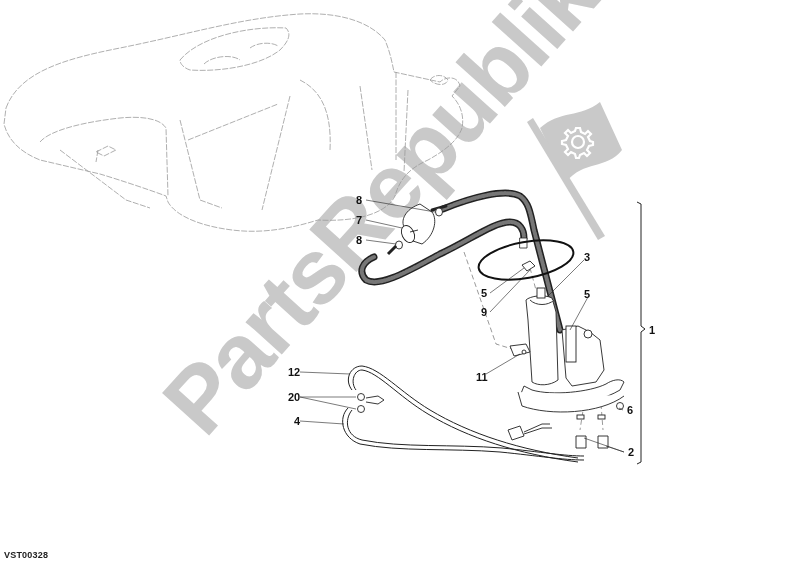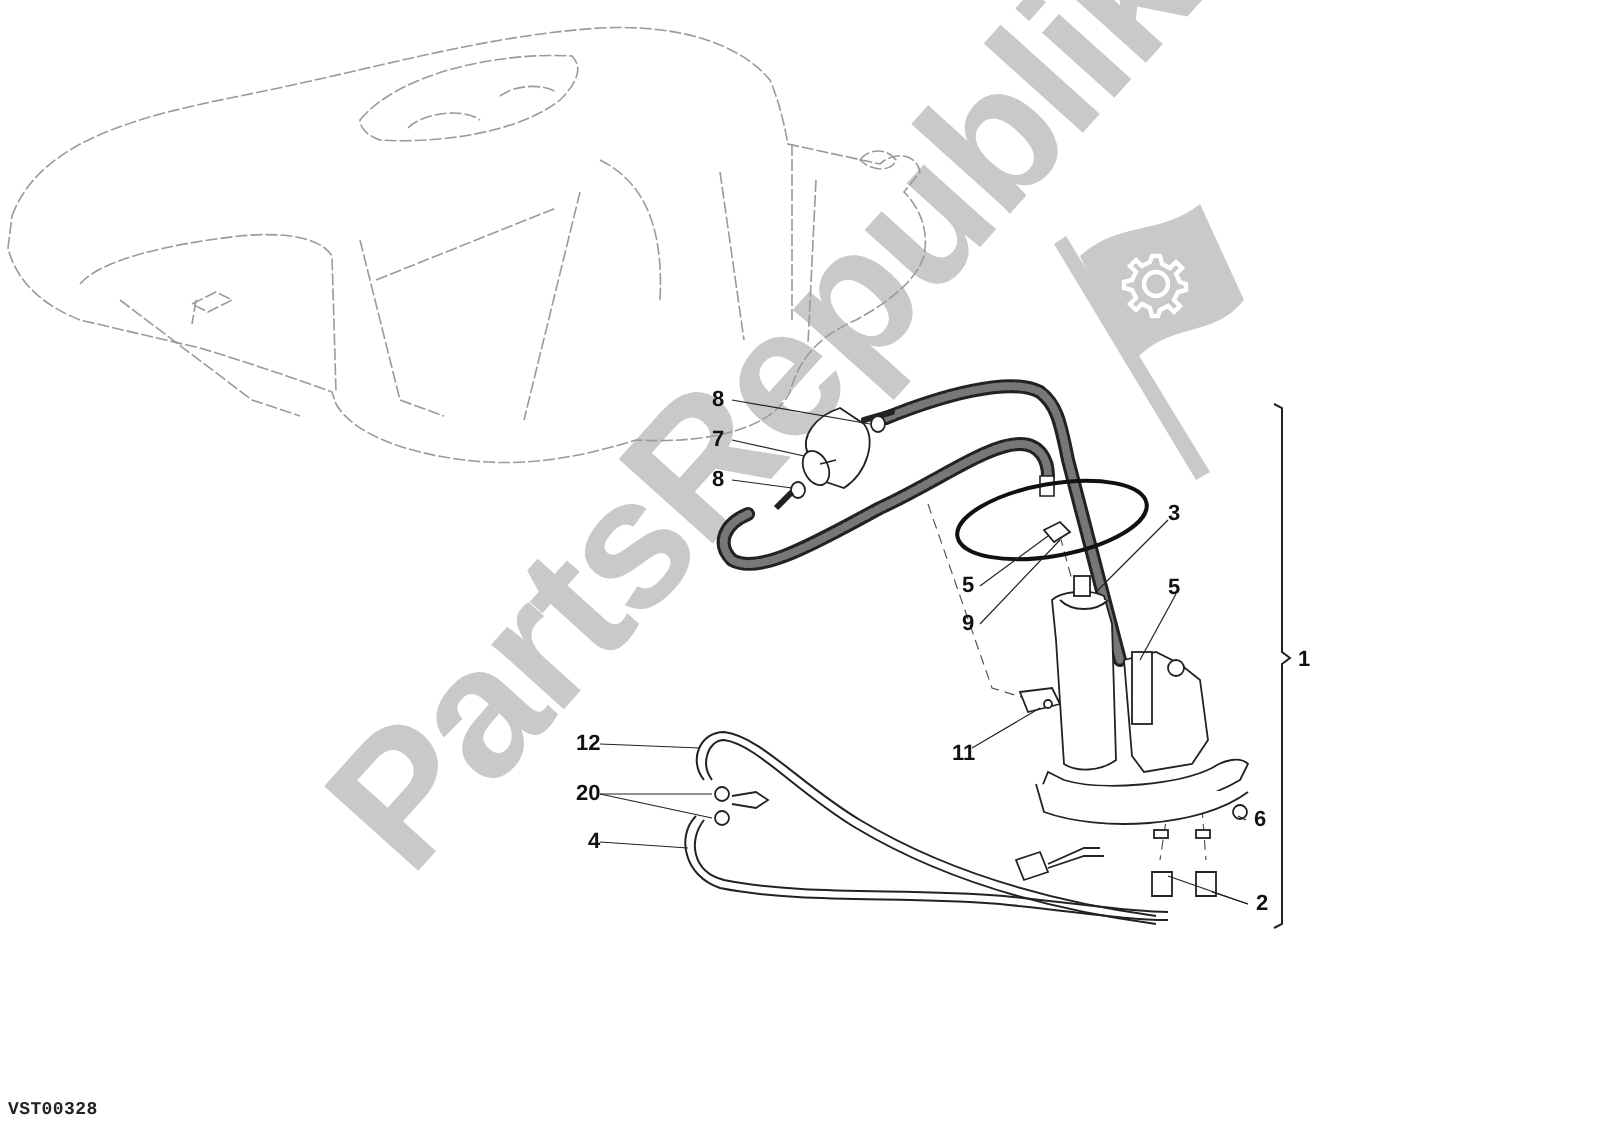--- a/index.html
+++ b/index.html
@@ -2,21 +2,21 @@
 <html><head>
   <meta charset="utf-8">
   <style>
     html, body { margin: 0; padding: 0; background: #ffffff; }
     body { width: 800px; height: 564px; position: relative; overflow: hidden;
            font-family: "Liberation Sans", sans-serif; }
     #stage { position: absolute; left: 0; top: 0; width: 800px; height: 564px; }
     svg { position: absolute; left: 0; top: 0; }
     .callout { position: absolute; font-family: "Liberation Sans", sans-serif;
                font-weight: bold; font-size: 11px; color: #111; line-height: 11px; }
-    .ref-code { position: absolute; left: 4px; top: 550px; font-family: Liberation Mono, monospace;
+    .ref-code { position: absolute; left: 4px; top: 550px; font-family: Liberation Sans, sans-serif;
                 font-weight: bold; font-size: 9px; color: #222; letter-spacing: 0.2px; }
   </style>
 </head>
 <body>
 
 <div id="stage">
 
   <svg width="800" height="564" viewBox="0 0 800 564">
 
     <g fill="#c9c9c9">

